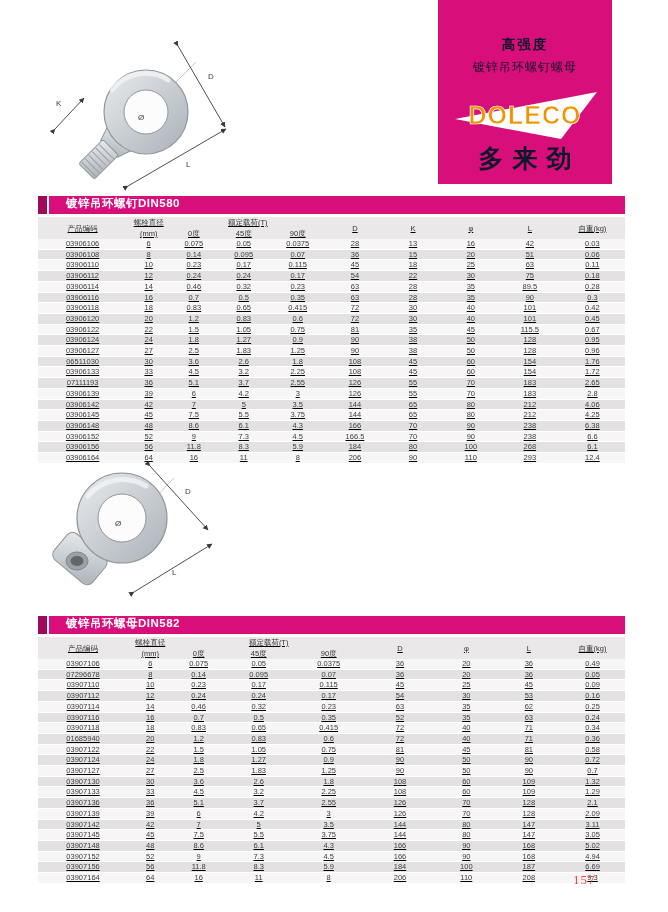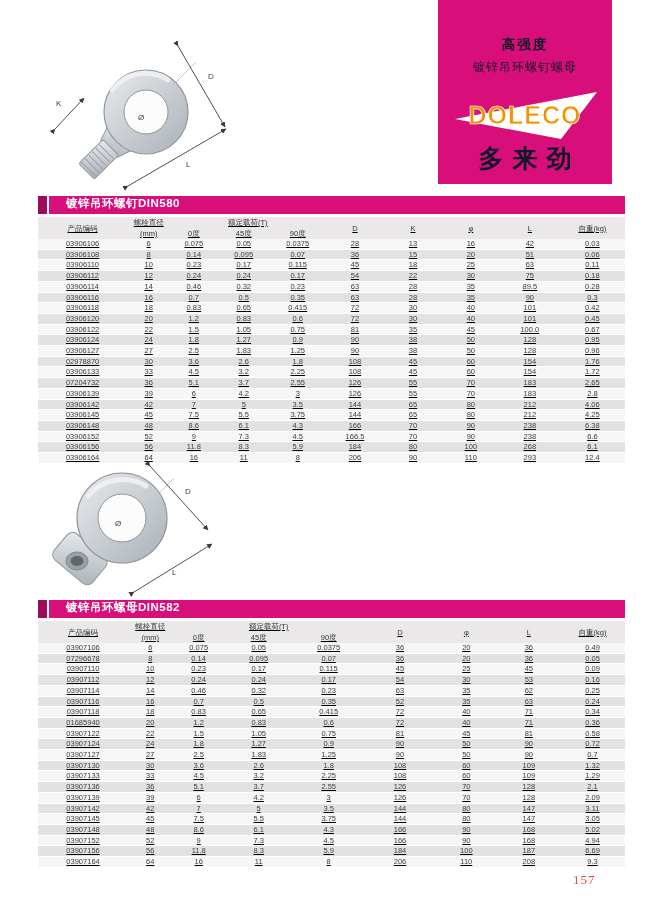--- a/index.html
+++ b/index.html
@@ -222,21 +222,21 @@
           </tr>
           <tr>
             <td>03906122</td>
             <td>22</td>
             <td>1.5</td>
             <td>1.05</td>
             <td>0.75</td>
             <td>81</td>
             <td>35</td>
             <td>45</td>
-            <td>100.0</td>
+            <td>115.5</td>
             <td>0.67</td>
           </tr>
           <tr>
             <td>03906124</td>
             <td>24</td>
             <td>1.8</td>
             <td>1.27</td>
             <td>0.9</td>
             <td>90</td>
             <td>38</td>
@@ -250,21 +250,21 @@
             <td>2.5</td>
             <td>1.83</td>
             <td>1.25</td>
             <td>90</td>
             <td>38</td>
             <td>50</td>
             <td>128</td>
             <td>0.96</td>
           </tr>
           <tr>
-            <td>02978870</td>
+            <td>06511030</td>
             <td>30</td>
             <td>3.6</td>
             <td>2.6</td>
             <td>1.8</td>
             <td>108</td>
             <td>45</td>
             <td>60</td>
             <td>154</td>
             <td>1.76</td>
           </tr>
@@ -274,21 +274,21 @@
             <td>4.5</td>
             <td>3.2</td>
             <td>2.25</td>
             <td>108</td>
             <td>45</td>
             <td>60</td>
             <td>154</td>
             <td>1.72</td>
           </tr>
           <tr>
-            <td>07204732</td>
+            <td>07111193</td>
             <td>36</td>
             <td>5.1</td>
             <td>3.7</td>
             <td>2.55</td>
             <td>126</td>
             <td>55</td>
             <td>70</td>
             <td>183</td>
             <td>2.65</td>
           </tr>
@@ -404,21 +404,21 @@
     </g>
     <g>
       <line class="dim" x1="128" y1="8" x2="186" y2="72" marker-start="url(#ah2)" marker-end="url(#ah2)"></line>
       <text class="dimlabel" x="163" y="36">D</text>
       <line class="dim" x1="112" y1="134" x2="190" y2="86" marker-start="url(#ah2)" marker-end="url(#ah2)"></line>
       <text class="dimlabel" x="150" y="117">L</text>
       <text class="dimlabel" x="93" y="68">Ø</text>
     </g>
   </svg>
 
-  <section class="tblock" style="top:600px">
+  <section class="tblock" style="top:616px">
     <div class="tbar">
       <span class="tbar-accent"></span>
       <span class="tbar-title">镀锌吊环螺母DIN582</span>
     </div>
     <table>
       <colgroup>
         <col style="width:15.35%">
           <col style="width:7.55%">
           <col style="width:8.95%">
           <col style="width:11.5%">

